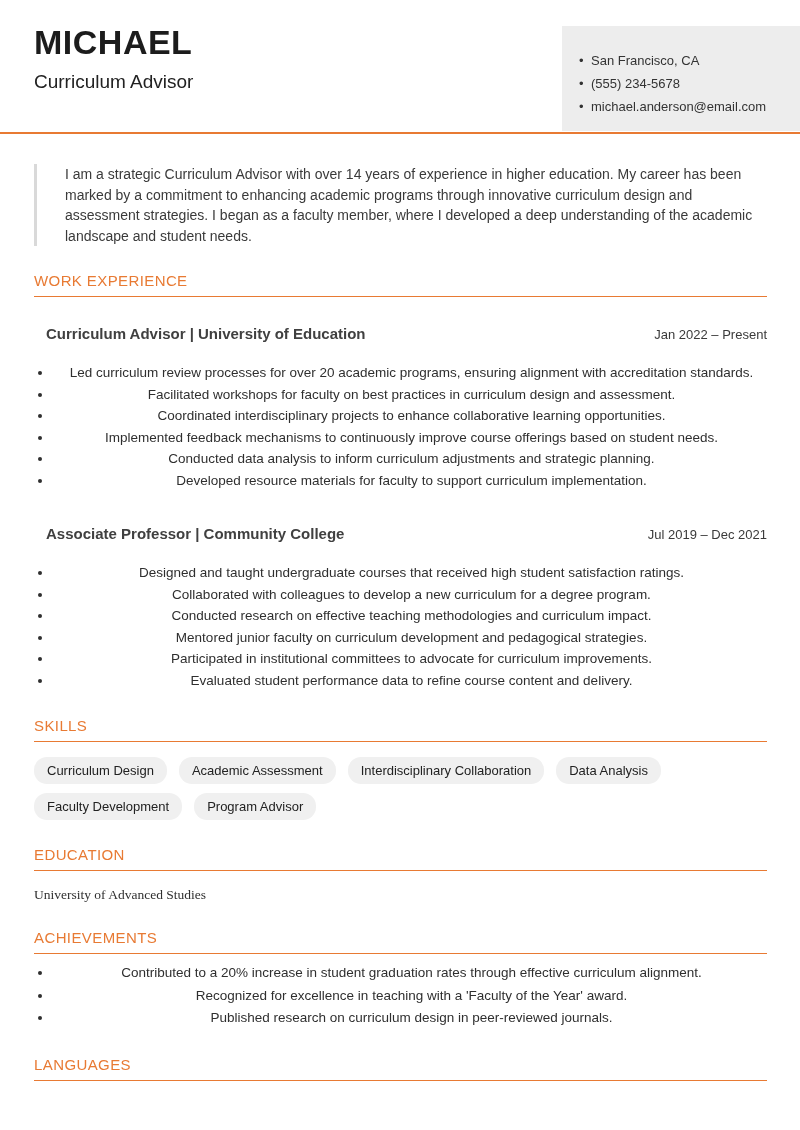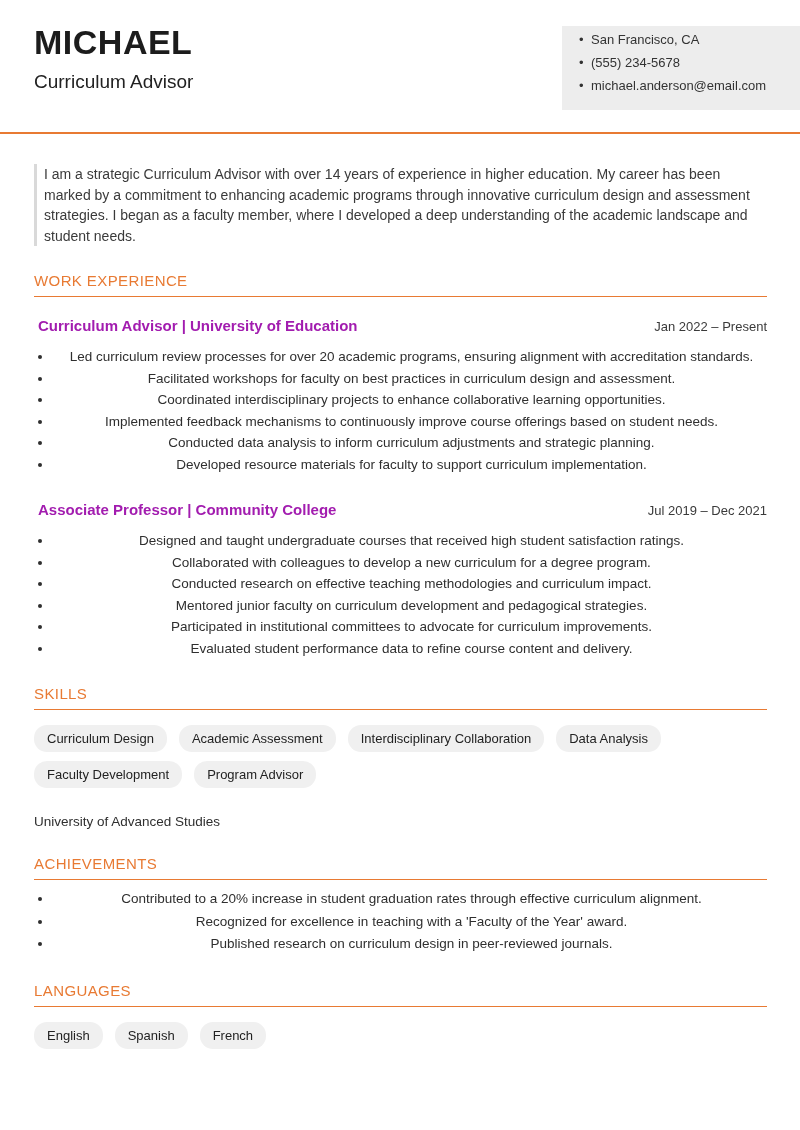--- a/index.html
+++ b/index.html
@@ -20,63 +20,63 @@
   .header{ position:relative; padding-left:34px; min-height:96px; }
   .first-name,.last-name{
     font-size:34px; line-height:33px; font-weight:800; letter-spacing:.5px;
     margin:0; color:#1c1c1c;
   }
   .last-name{ color:var(--accent); }
   .header-job-title{ margin-top:12px; font-size:19px; color:#222; }
 
   .contact-box{
     position:absolute; top:0; right:0; width:238px;
-    margin:0; padding:2px 14px 13px 17px;
+    margin:0; padding:23px 14px 13px 17px;
     background:var(--contact-bg); list-style:none;
   }
   .contact-item{
     font-size:13px; line-height:23px; color:#333;
     position:relative; padding-left:12px;
   }
   .contact-item::before{ content:"•"; position:absolute; left:0; color:#333; }
 
   .header-divider{ height:2px; background:var(--accent); margin-top:10px; }
 
   
   .content{ padding:0 33px 0 34px; }
 
   .summary{
-    margin-top:30px; border-left:3px solid #d9d9d9; padding-left:7px;
+    margin-top:30px; border-left:3px solid #d9d9d9; padding-left:28px;
     font-size:14px; line-height:20.5px; color:#3a3a3a;
   }
 
   .section{ margin-top:26px; }
   .section-title{
     margin:0; padding-bottom:7px;
     color:var(--accent); font-size:15px; font-weight:400; letter-spacing:.4px;
     border-bottom:1px solid var(--accent);
   }
 
   .job{ margin-top:16px; }
   .job + .job{ margin-top:22px; }
   .row-header{ display:flex; justify-content:space-between; align-items:baseline; }
-  .row-title{ margin:4px; font-size:15px; font-weight:700; color:#a21caf; }
+  .row-title{ margin:12px; font-size:15px; font-weight:700; color:#404040; }
   .row-dates{ font-size:13px; color:#3a3a3a; white-space:nowrap; padding-left:12px; }
 
   .bullet-list{ margin:8px 0 0; padding-left:19px;text-align:center; }
   .bullet{ font-size:13.5px; line-height:21.5px; color:#2f2f2f; padding-left:3px; }
 
   .chips{ display:flex; flex-wrap:wrap; gap:9px 12px; margin-top:15px; }
   .chip{
     background:var(--chip-bg); color:#222; font-size:13px;
     padding:7px 13px; border-radius:13px; line-height:13px;
   }
 
   .education-block{ margin-top:16px; }
-  .education-school{ margin-top:6px; font-size:13.5px; color:#2f2f2f; }
+  .education-school{ margin-top:6px; font-size:13.5px; color:#2f2f2f;font-family:Liberation Serif, serif; }
 </style>
 </head>
 <body>
 
 <div class="page">
 
   <header class="header">
     <div class="name-block">
       <div class="first-name">MICHAEL</div>
       <div class="header-job-title">Curriculum Advisor</div>
@@ -139,39 +139,34 @@
       <span class="chip">Curriculum Design</span>
           <span class="chip">Academic Assessment</span>
           <span class="chip">Interdisciplinary Collaboration</span>
           <span class="chip">Data Analysis</span>
           <span class="chip">Faculty Development</span>
           <span class="chip">Program Advisor</span>
         </div>
     </section>
 
     <section class="section">
+      <h2 class="section-title">EDUCATION</h2>
       <div class="education-block">
         <div class="education-school">University of Advanced Studies</div>
       </div>
     </section>
 
     <section class="section">
       <h2 class="section-title">ACHIEVEMENTS</h2>
       <ul class="bullet-list" style="">
 
       <li class="bullet" style="line-height:22.5px">Contributed to a 20% increase in student graduation rates through effective curriculum alignment.</li>
           <li class="bullet" style="line-height:22.5px">Recognized for excellence in teaching with a 'Faculty of the Year' award.</li>
           <li class="bullet" style="line-height:22.5px">Published research on curriculum design in peer-reviewed journals.</li>
         </ul>
     </section>
 
     <section class="section">
       <h2 class="section-title">LANGUAGES</h2>
-      <div class="chips">
-
-      <span class="chip">English</span>
-          <span class="chip">Spanish</span>
-          <span class="chip">French</span>
-        </div>
     </section>
 
   </main>
 </div>
 
 </body></html>

